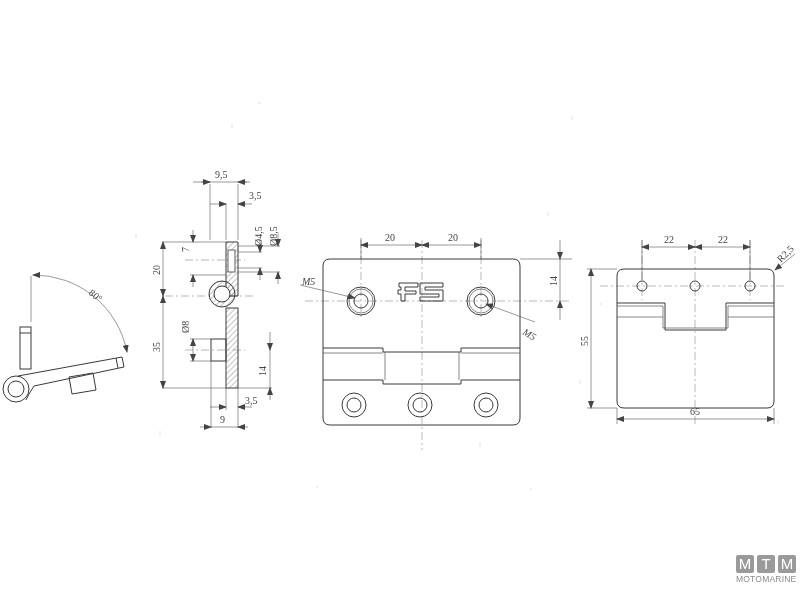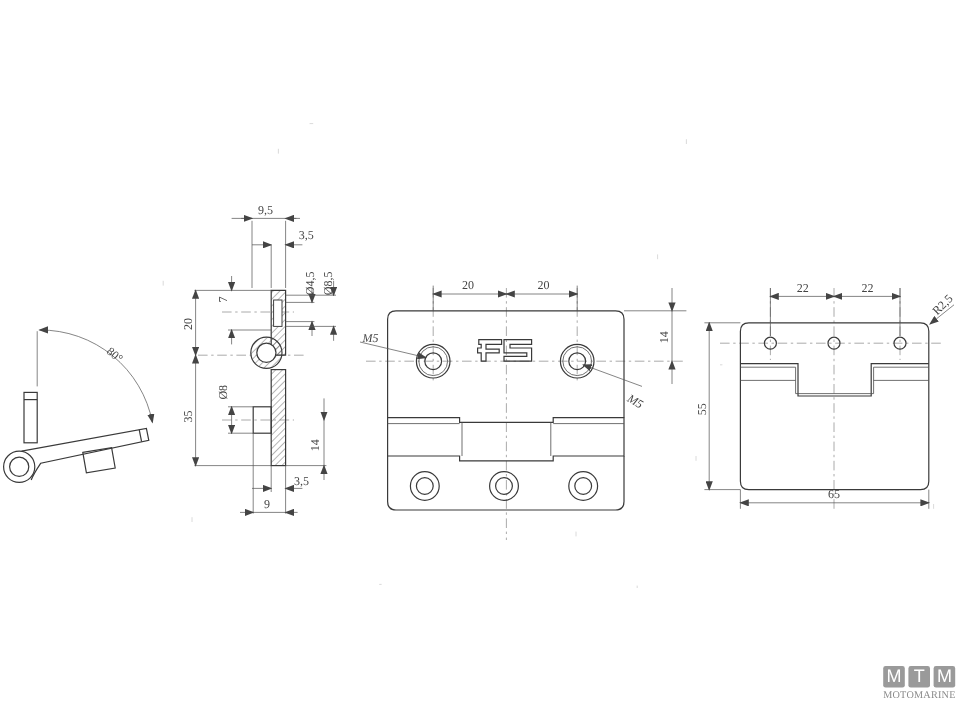--- a/index.html
+++ b/index.html
@@ -6,21 +6,21 @@
   body { width:800px; height:600px; position:relative; overflow:hidden; font-family:"Liberation Serif", serif; }
   svg { position:absolute; left:0; top:0; }
   .ln { stroke:#3a3a3a; stroke-width:1; fill:none; }
   .thin { stroke:#555; stroke-width:0.7; fill:none; }
   .ctr { stroke:#8a8a8a; stroke-width:0.6; fill:none; stroke-dasharray:8 3 2 3; }
   .dim { stroke:#555; stroke-width:0.6; fill:none; }
   .txt { font-family:"Liberation Serif", serif; font-size:10px; fill:#444; }
   .logo { position:absolute; left:736px; top:555px; width:62px; }
   .logo-boxes { display:flex; gap:3px; }
   .logo-box { width:18px; height:18px; background:#9a9a9a; color:#fff; font-family:"Liberation Sans", sans-serif; font-size:15px; line-height:18px; text-align:center; border-radius:2px; }
-  .logo-name { font-family:Liberation Serif, serif; font-size:8.5px; color:#8a8a8a; letter-spacing:0.2px; margin-top:1px; }
+  .logo-name { font-family:Liberation Sans, sans-serif; font-size:8.5px; color:#8a8a8a; letter-spacing:0.2px; margin-top:1px; }
 </style>
 </head>
 <body>
 
 <svg width="800" height="600" viewBox="0 0 800 600">
   <defs>
     <pattern id="hatch" width="4" height="4" patternUnits="userSpaceOnUse" patternTransform="rotate(45)">
       <line x1="0" y1="0" x2="0" y2="4" stroke="#555" stroke-width="0.7"></line>
     </pattern>
     <marker id="arr" markerWidth="8" markerHeight="6" refX="7" refY="3" orient="auto-start-reverse" markerUnits="userSpaceOnUse">

